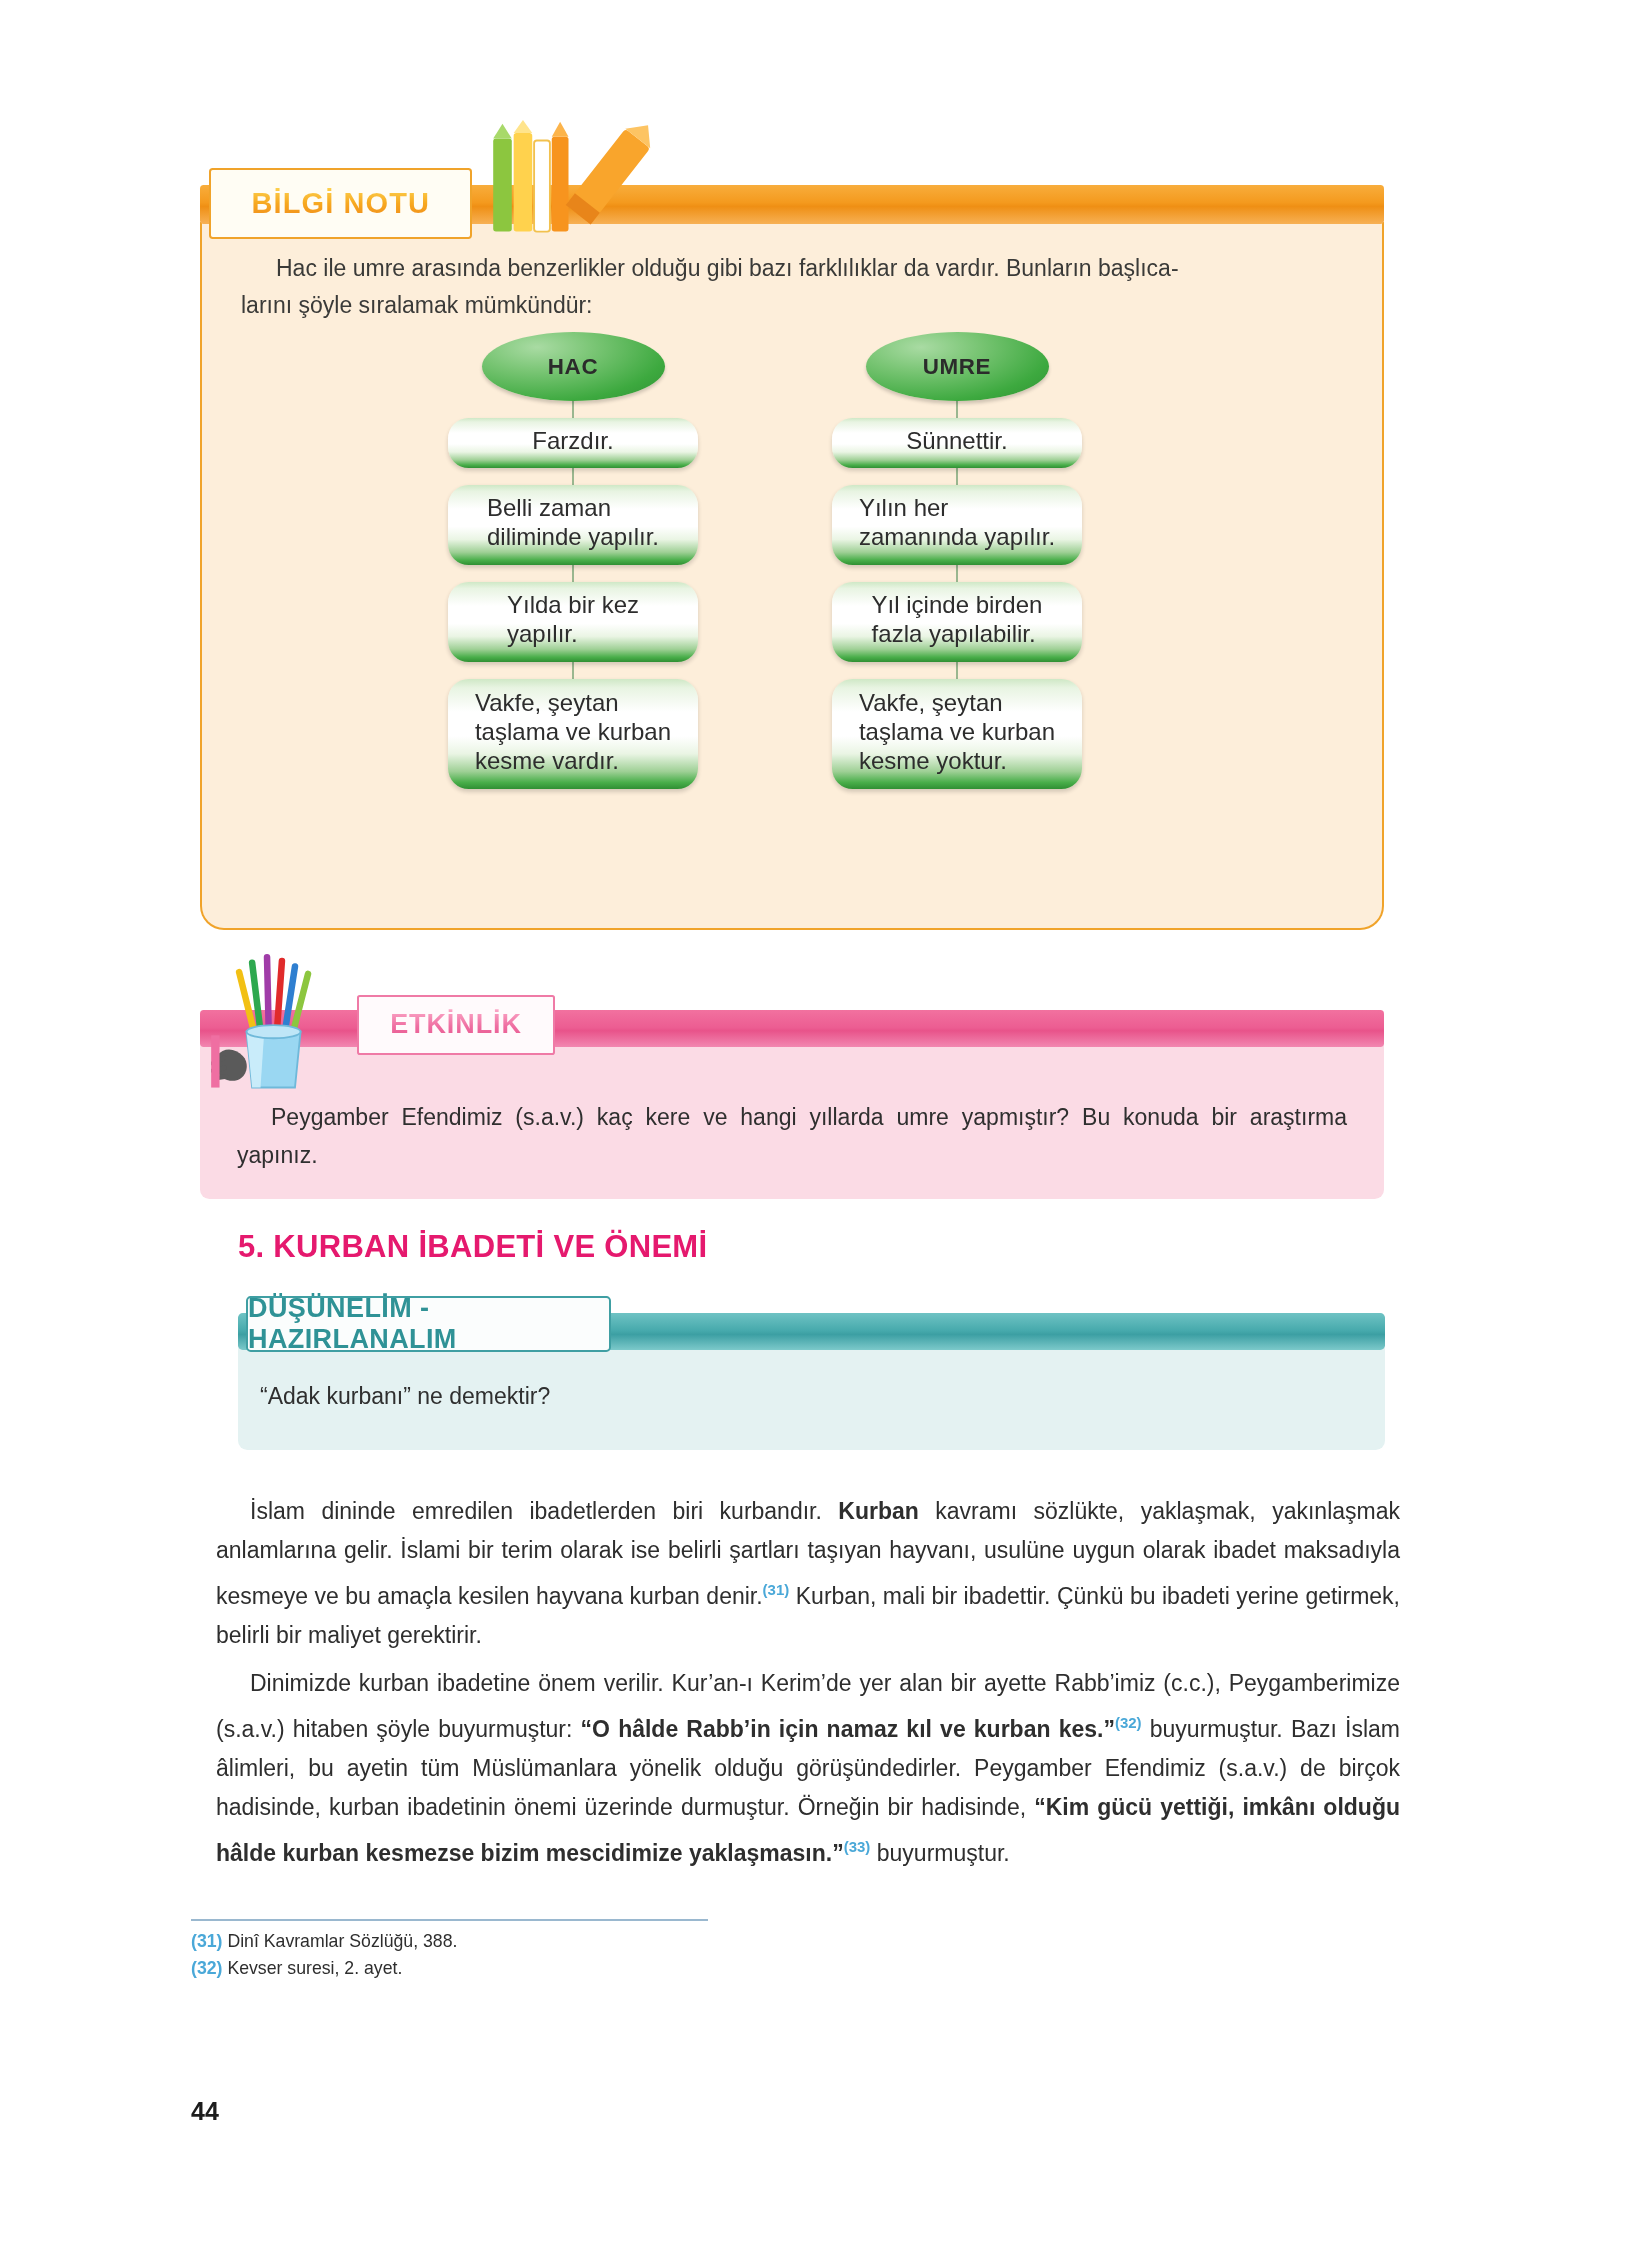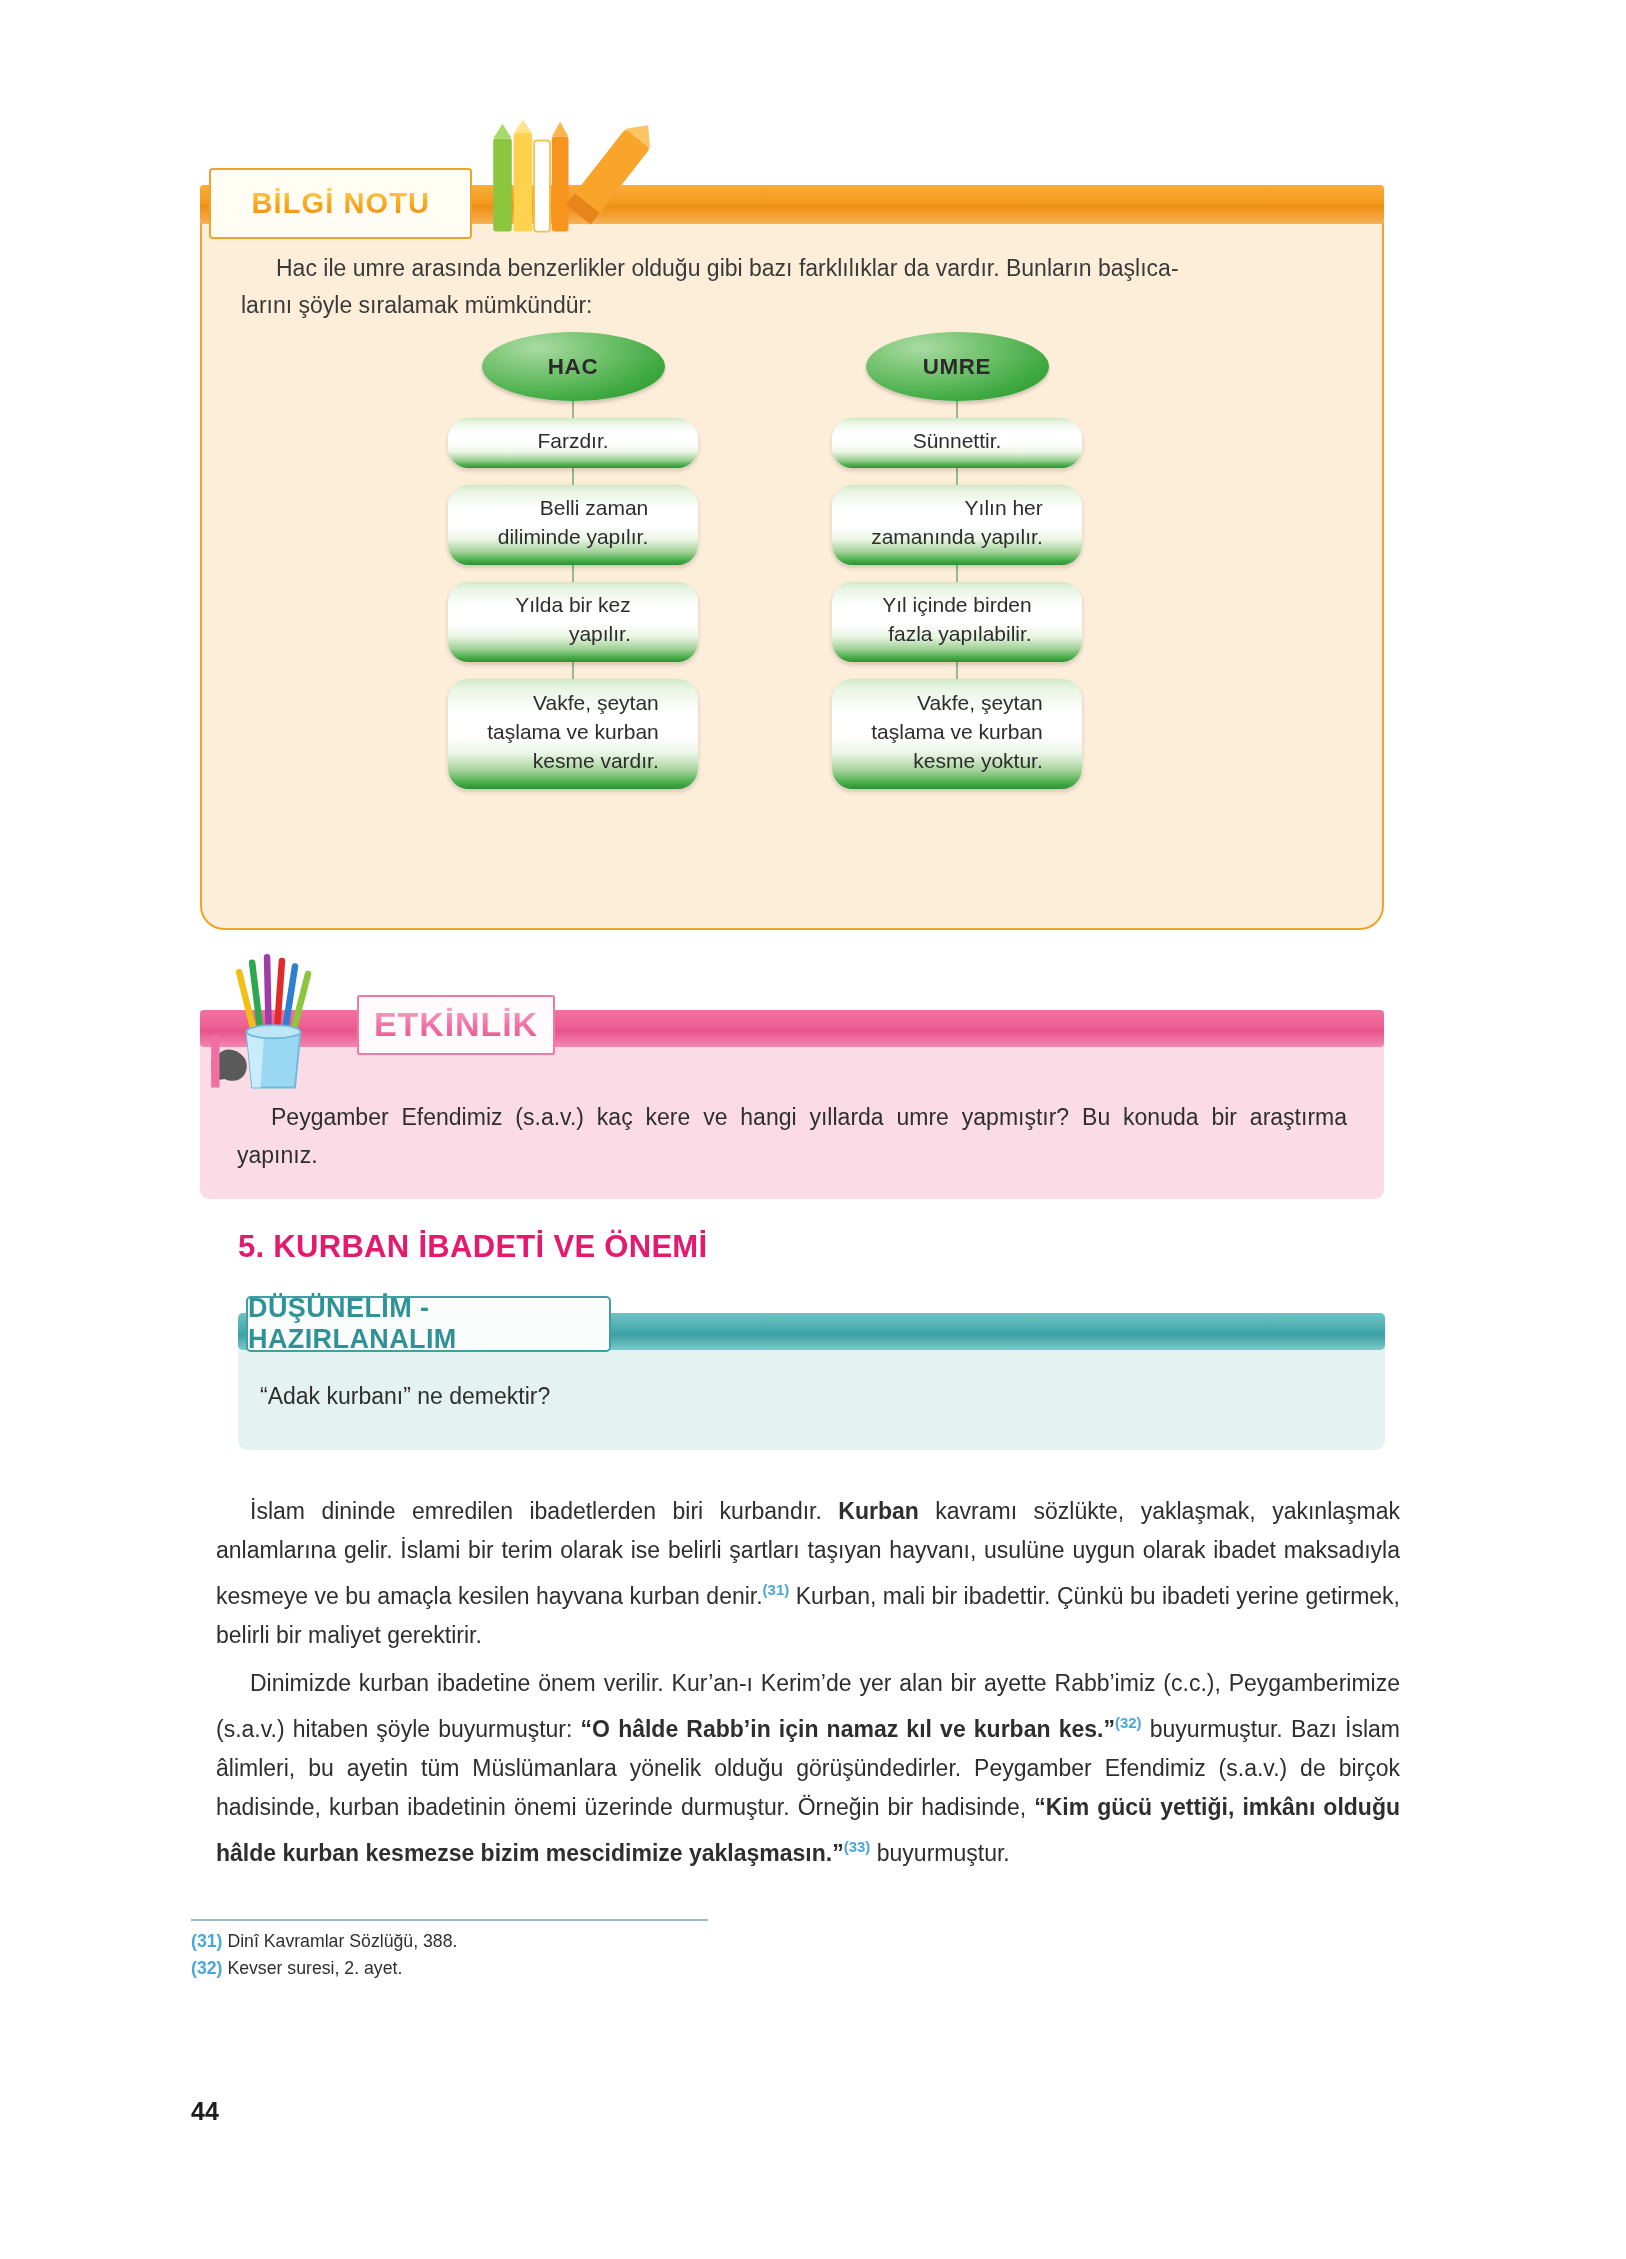--- a/index.html
+++ b/index.html
@@ -70,21 +70,21 @@
     background:
       linear-gradient(to bottom,
         #cfe8c6 0%, #e8f4e2 8%, #ffffff 30%, #ffffff 52%,
         #eaf5e4 68%, #9fd096 84%, #49ae4a 94%, #2f8f33 100%);
     box-shadow:0 2.8px 4.7px rgba(0,0,0,.16);
     display:flex;align-items:center;justify-content:center;
     box-sizing:border-box;
     padding:9.3px 13px 15px 13px;
   }
   .node span{
-    font-size:21px;line-height:29px;color:#2d2d2d;text-align:right;display:block;
+    font-size:24px;line-height:29px;color:#2d2d2d;text-align:left;display:block;
   }
   .n1{height:50px;}
   .n2{height:80px;}
   .n3{height:80px;}
   .n4{height:110px;}
 
   
   .etk-wrap{position:absolute;left:200px;top:991px;width:1184px;}
   .etk-bar{
     position:absolute;left:0;top:18.6px;width:1184px;height:37px;
@@ -97,21 +97,21 @@
     border-radius:0 0 9.3px 9.3px;
     z-index:0;
   }
   .etk-tab{
     position:absolute;left:157px;top:3.7px;width:198px;height:60px;
     background:#fffafc;border:2.8px solid #ef7aa6;border-radius:2.8px;
     z-index:3;display:flex;align-items:center;justify-content:center;
     box-sizing:border-box;
   }
   .etk-tab span{
-    font-size:34px;font-weight:bold;letter-spacing:0.9px;
+    font-size:27px;font-weight:bold;letter-spacing:0.9px;
     background:linear-gradient(to bottom,#fba9c8 0%,#ef6fa2 55%,#e8558d 100%);
     -webkit-background-clip:text;background-clip:text;
     -webkit-text-fill-color:transparent;color:#ee6fa2;
   }
   .etk-icon{position:absolute;left:11.2px;top:-45px;width:140px;height:149px;z-index:4;}
   .etk-text{
     position:absolute;left:200px;top:1098px;width:1184px;
     padding:0 37px;box-sizing:border-box;
     font-size:23px;line-height:38px;color:#2f2f2f;text-align:justify;
     z-index:5;

